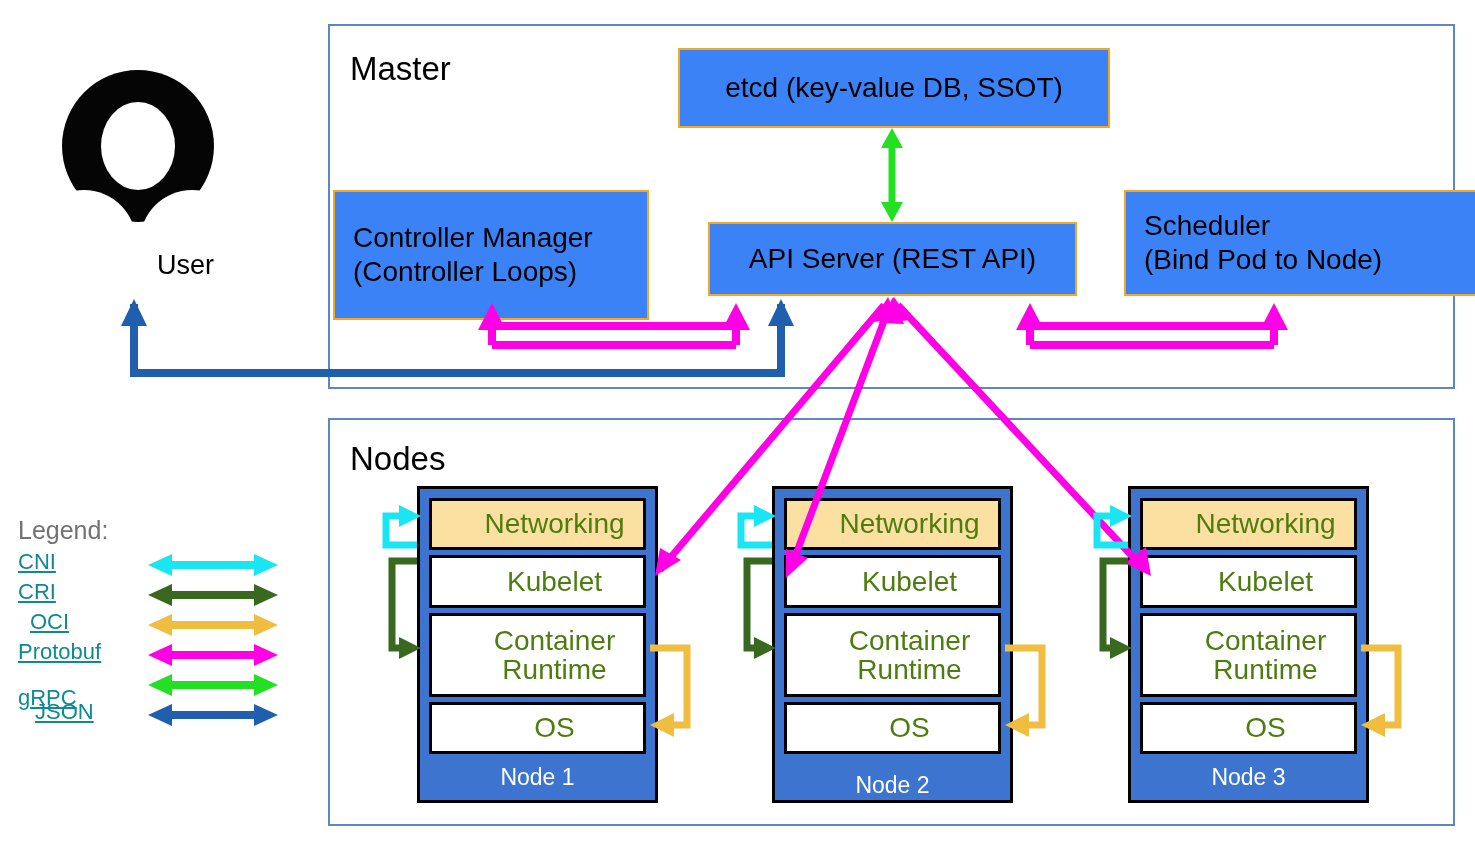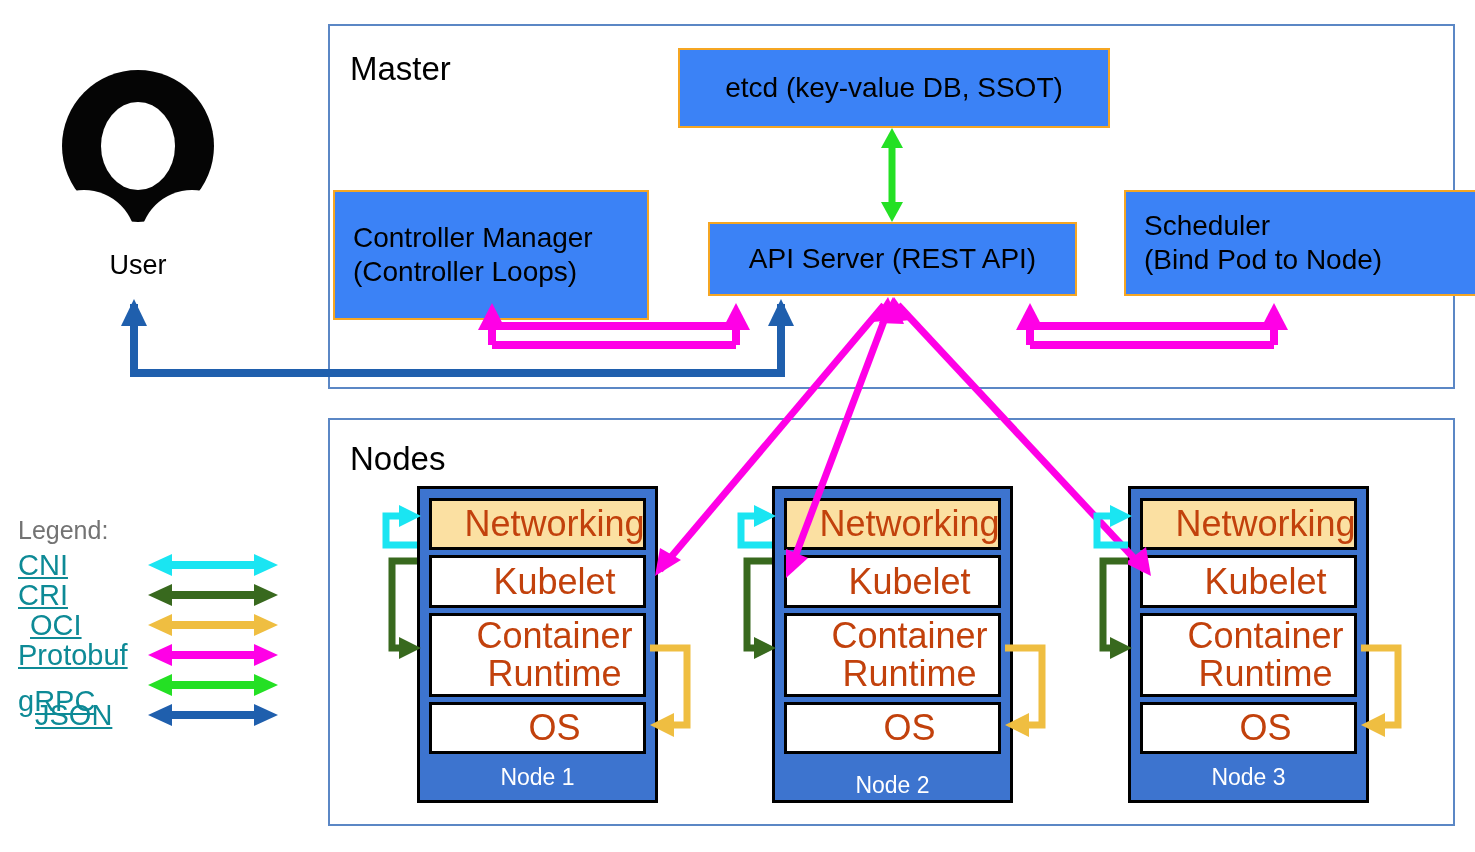--- a/index.html
+++ b/index.html
@@ -60,55 +60,55 @@
   .node-row {
     position: absolute;
     left: 9px;
     right: 9px;
     background: #ffffff;
     border: 3px solid #000000;
     box-sizing: border-box;
     display: flex;
     align-items: center;
     justify-content: center;
-    color: #c2410c;
-    font-size: 36px;
+    color: #4d7c0f;
+    font-size: 28px;
     line-height: 1.05;
     text-align: center;
     white-space: pre-line;
     padding-left: 34px;
   }
   .node-row.networking {
     background: #fbe0a2;
   }
   .node-label {
     position: absolute;
     left: 0; right: 0;
     text-align: center;
     color: #ffffff;
     font-size: 23px;
   }
 
   
   .user-label {
     color: #000000;
     font-size: 27px;
-    text-align: center;
+    text-align: right;
     white-space: nowrap;
   }
 
   
   .legend-title {
     color: #737373;
     font-size: 25px;
     white-space: nowrap;
   }
   .legend-item-label {
     color: #0d8a96;
-    font-size: 29px;
+    font-size: 22px;
     text-decoration: underline;
     white-space: nowrap;
     cursor: pointer;
   }
 
   svg { overflow: visible; }
 </style>
 </head>
 <body>
 

